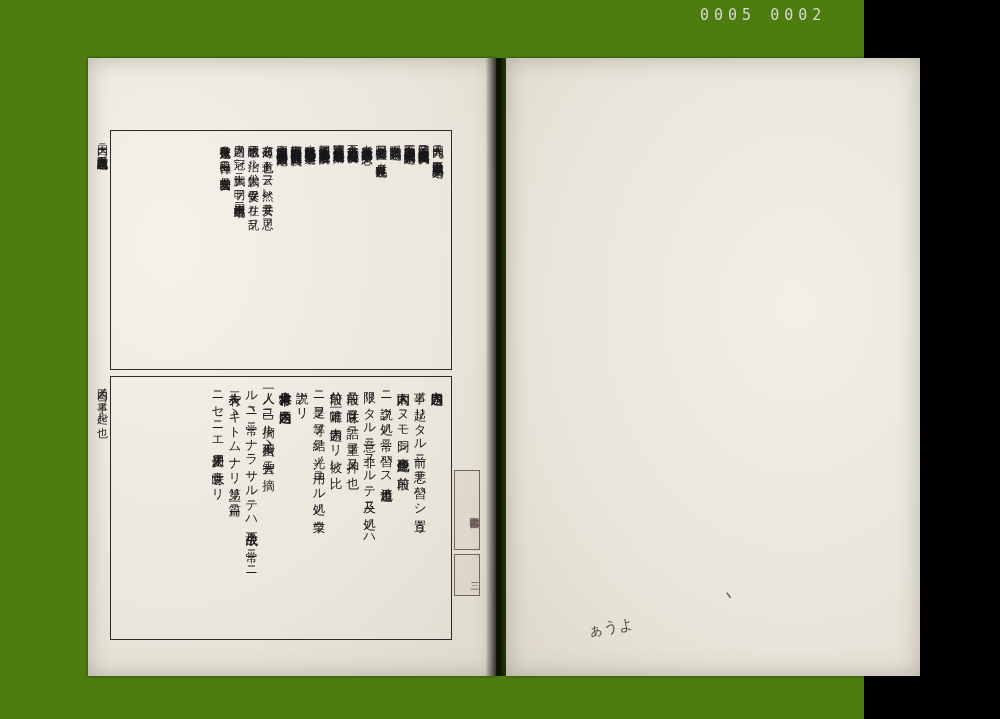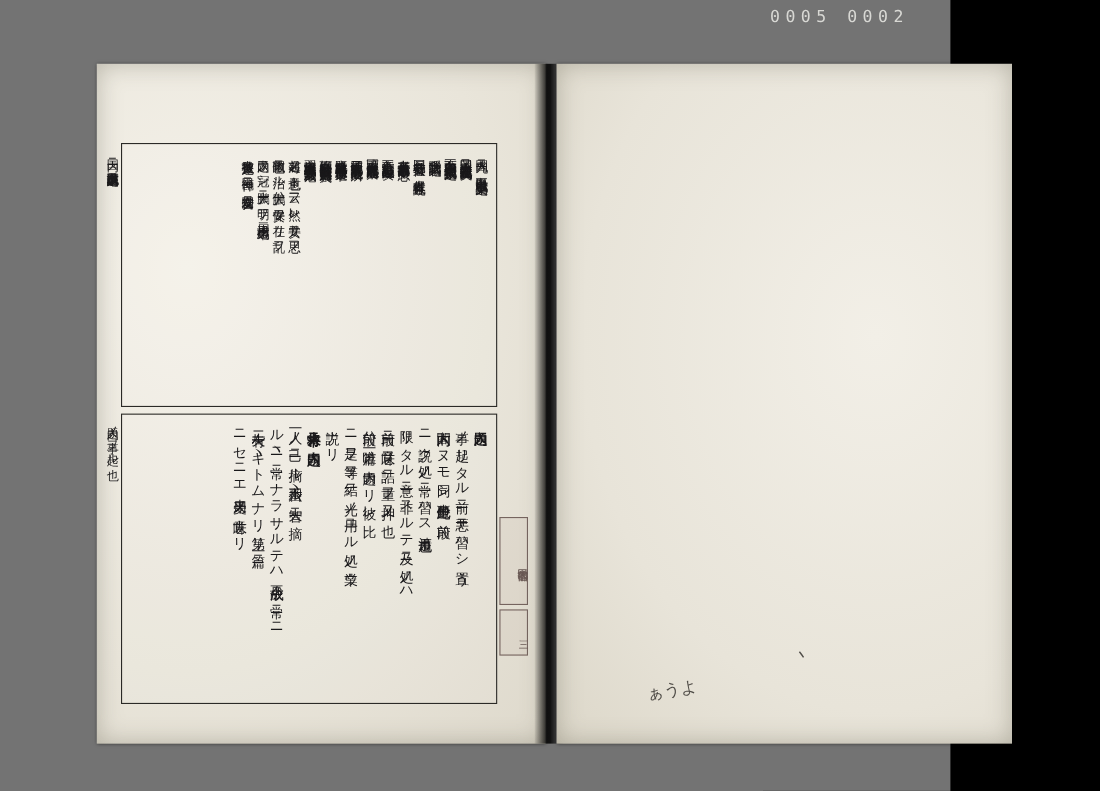--- a/index.html
+++ b/index.html
@@ -10,21 +10,21 @@
   body {
     width: 1000px;
     height: 719px;
     overflow: hidden;
     font-family: "DejaVu Sans", sans-serif;
   }
   #scan {
     position: relative;
     width: 864px;
     height: 719px;
-    background: #737373;
+    background: #4d7c0f;
   }
 
   
   .film-code {
     position: absolute;
     top: 6px;
     left: 700px;
     width: 250px;
     height: 22px;
     color: #d8d8d4;

